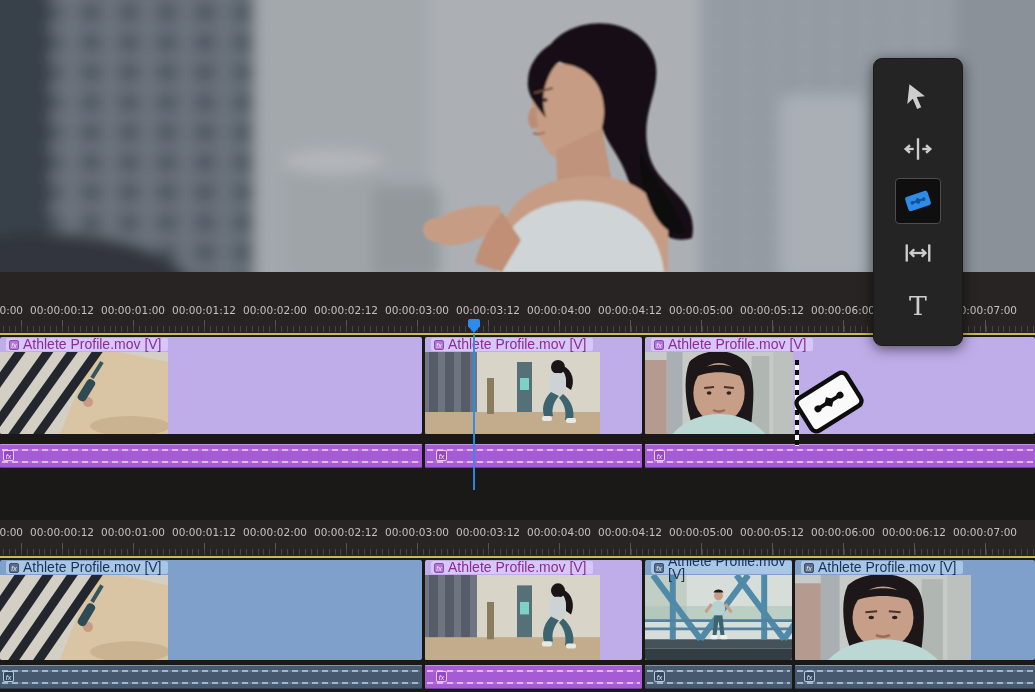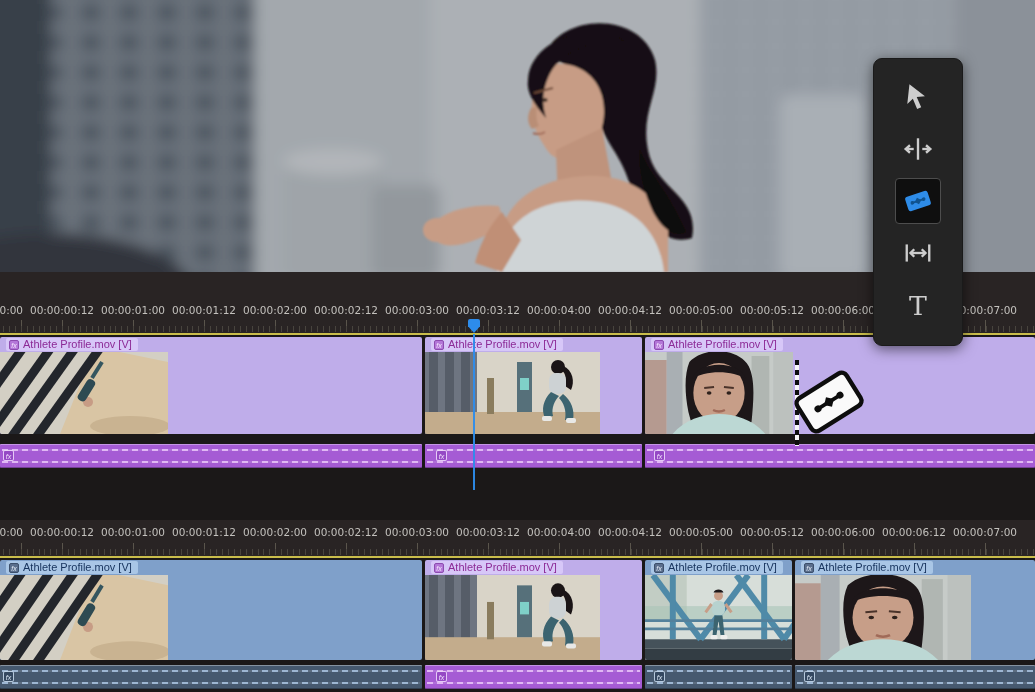--- a/index.html
+++ b/index.html
@@ -45,21 +45,21 @@
   .t2 .atrack{top:145px;}
 
   .clip{position:absolute;top:0;bottom:0;border-radius:2px;overflow:hidden;}
   .clip.lav{background:#bfadea;}
   .clip.blu{background:#7fa0ca;}
   .thumb{position:absolute;left:0;top:15px;height:calc(100% - 15px);display:block;}
   .label-box{position:absolute;left:6px;top:1px;height:13px;display:flex;align-items:center;gap:4px;
              padding:0 6px 0 3px;border-radius:2px;z-index:2;}
   .lav .label-box{background:#d7c7f8;}
   .blu .label-box{background:#a9c6e6;}
-  .label-text{font-size:11px;line-height:13px;}
+  .label-text{font-size:14px;line-height:13px;}
   .lav .label-text{color:#8c2a96;}
   .blu .label-text{color:#16325c;}
   .fx{width:10px;height:10px;border-radius:2px;font-size:7px;line-height:10px;text-align:center;
       font-style:italic;box-sizing:border-box;flex:0 0 10px;}
   .lav .fx{background:#b477d8;color:#f6e8ff;border:1px solid #8d4bb0;}
   .blu .fx{background:#5a6e8c;color:#e4edf8;border:1px solid #3c4f6b;}
 
   .aclip{position:absolute;top:0;height:24px;border-radius:1px;
          box-shadow:inset 0 1px 0 rgba(255,255,255,.35),inset 0 -1px 0 rgba(0,0,0,.3);}
   .aclip.pur{background:#a55bd4;--wfc:#e0b7f4;}

